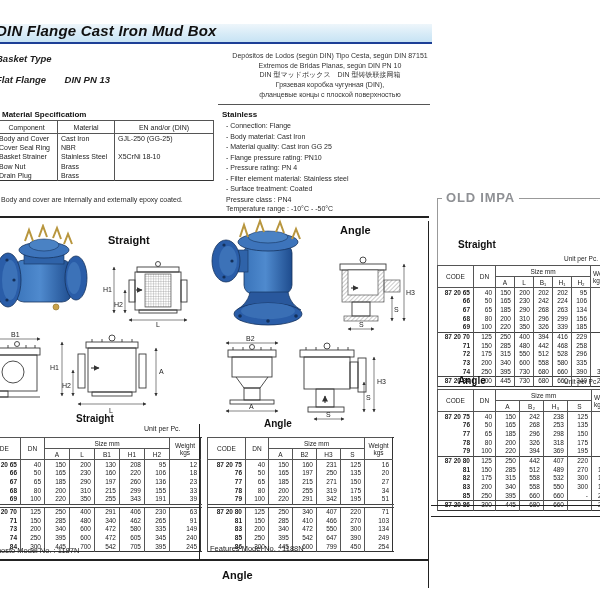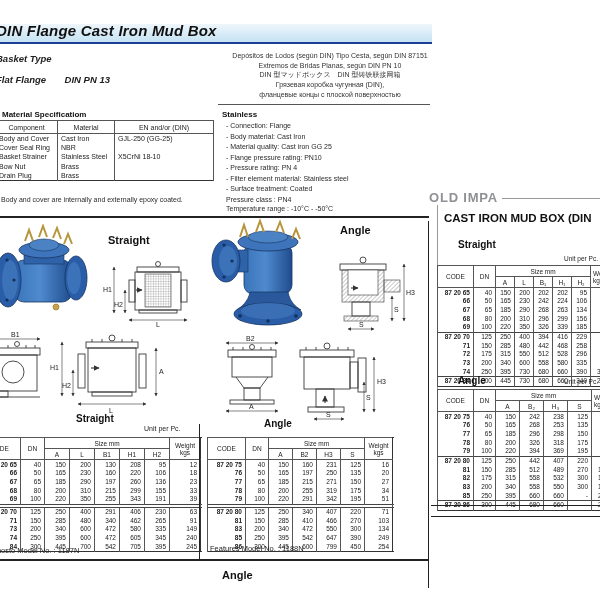--- a/index.html
+++ b/index.html
@@ -43,21 +43,21 @@
   .dia-label{font-size:11px;font-weight:bold;color:#111;}
   .tbl-title{font-size:10px;font-weight:bold;color:#111;}
 
   
   .rule{border-top:2px solid #222;}
   .vline{border-left:1.5px solid #222;}
 
   
   .impa-topline{left:437px;top:198px;width:163px;border-top:1.5px solid #999;}
   .impa-leftline{left:437px;top:198px;height:310px;border-left:1.2px solid #999;}
-  .impa-legend{left:425px;top:190px;font-size:13px;font-weight:bold;color:#8e9094;background:#fff;
+  .impa-legend{left:442px;top:190px;font-size:13px;font-weight:bold;color:#8e9094;background:#fff;
                padding:0 4px;letter-spacing:.8px;}
   .impa-title{left:444px;top:212px;font-size:11.5px;font-weight:bold;white-space:nowrap;color:#111;}
 
   svg{display:block;}
   svg text{font-family:"Liberation Sans","DejaVu Sans",sans-serif;font-size:7px;fill:#222;}
   .ln{stroke:#3a3a3a;stroke-width:.9;fill:none;}
   .dim{stroke:#333;stroke-width:.6;fill:none;}
 </style>
 </head>
 <body>
@@ -579,21 +579,20 @@
   <div class="abs model-note nw" style="left:210px;top:544px;">Features Model No. : 1188N</div>
 
   <div class="abs vline" style="left:199px;top:424px;height:137px;"></div>
   <div class="abs rule" style="left:0;top:559px;width:429px;border-top-width:2.5px;"></div>
   <div class="abs dia-label" style="left:222px;top:569px;">Angle</div>
 
   <div class="abs vline" style="left:428px;top:221px;height:367px;"></div>
   <div class="abs impa-topline"></div>
   <div class="abs impa-leftline"></div>
   <div class="abs impa-legend">OLD IMPA</div>
-  <div class="abs impa-title">CAST IRON MUD BOX (DIN</div>
 
   <div class="abs tbl-title" style="left:458px;top:239px;">Straight</div>
   <div class="abs unit-note nw" style="left:564px;top:255px;font-size:6.5px;">Unit per Pc.</div>
   <table class="abs spec impa" style="left:437px;top:265px;width:193px;">
     <colgroup>
         <col style="width:36px">
         <col style="width:22px">
         <col style="width:19px">
         <col style="width:19px">
         <col style="width:19px">

